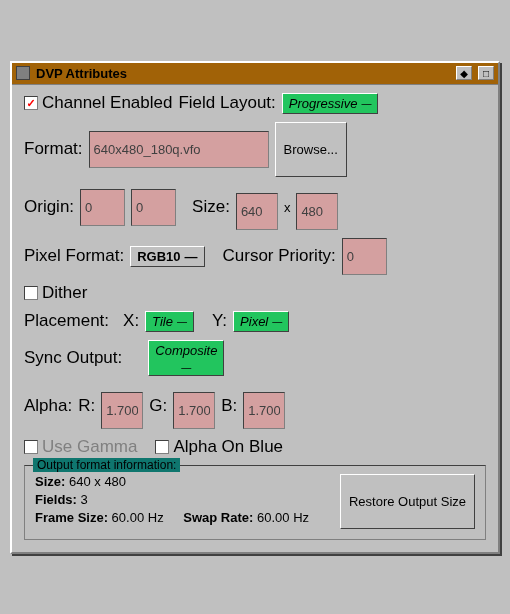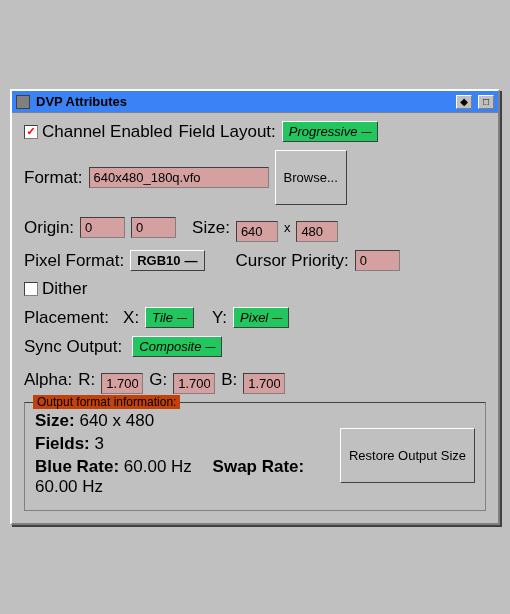--- a/index.html
+++ b/index.html
@@ -15,21 +15,21 @@
     }
     .window {
       width: 490px;
       background: #c0c0c0;
       border: 2px solid #808080;
       border-top: 2px solid #ffffff;
       border-left: 2px solid #ffffff;
       box-shadow: 2px 2px 0 #404040;
     }
     .title-bar {
-      background: #3b82f6;
+      background: #a16207;
       border-bottom: 1px solid #808080;
       display: flex;
       align-items: center;
       padding: 3px 4px;
       gap: 6px;
     }
     .title-icon {
       width: 14px;
       height: 14px;
       background: #808080;
@@ -87,23 +87,23 @@
       content: '✓';
       color: red;
       font-size: 11px;
       font-weight: bold;
     }
     .input-field {
       background: #d4a0a0;
       border: 1px solid #808080;
       border-top: 1px solid #404040;
       border-left: 1px solid #404040;
-      padding: 2px 4px;
-      font-size: 13px;
-      color: #000000;
+      padding: 10px 4px;
+      font-size: 13px;
+      color: #404040;
     }
     .input-wide {
       width: 180px;
     }
     .input-small {
       width: 42px;
       margin-top: 8px;
     }
     .input-tiny {
       width: 45px;
@@ -157,26 +157,26 @@
       border: 1px solid #808080;
       border-top: 1px solid #404040;
       padding: 8px 10px 10px;
       margin-top: 4px;
       position: relative;
     }
     .group-box-label {
       position: absolute;
       top: -8px;
       left: 8px;
-      background: #c2410c;
+      background: #0f766e;
       padding: 0 4px;
       font-size: 12px;
     }
     .info-row {
-      font-size: 17px;
+      font-size: 13px;
       margin-bottom: 3px;
     }
     .info-bold {
       font-weight: bold;
     }
     .center-btn {
       display: flex;
       justify-content: center;
       margin-top: 10px;
     }
@@ -239,21 +239,21 @@
       <span class="x-label">x</span>
       <input class="input-field input-small" type="text" value="480" style="">
     </div>
 
     <div class="row">
       <span class="label">Pixel Format:</span>
       <div class="dropdown-pixel-format">
         <span>RGB10</span>
         <span class="arrow">—</span>
       </div>
-      <span class="label" style="margin-left:25px;">Cursor Priority:</span>
+      <span class="label" style="margin-left:12px;">Cursor Priority:</span>
       <input class="input-field input-tiny" type="text" value="0" style="">
     </div>
 
     <div class="row">
       <div class="checkbox-container">
         <div class="checkbox"></div>
         <span class="label">Dither</span>
       </div>
     </div>
 
@@ -266,51 +266,61 @@
       </div>
       <span class="label" style="margin-left:12px;">Y:</span>
       <div class="btn-dropdown">
         <span>Pixel</span>
         <span class="arrow">—</span>
       </div>
     </div>
 
     <div class="row">
       <span class="label">Sync Output:</span>
-      <div class="btn-dropdown" style="margin-left:4px;">
+      <div class="btn-dropdown" style="margin-left:20px;flex-direction:column;">
         <span>Composite</span>
         <span class="arrow">—</span>
       </div>
     </div>
 
     <div class="row">
       <span class="label">Alpha:</span>
       <span class="label">R:</span>
       <input class="input-field input-small" type="text" value="1.700" style="">
       <span class="label">G:</span>
       <input class="input-field input-small" type="text" value="1.700" style="">
       <span class="label">B:</span>
       <input class="input-field input-small" type="text" value="1.700" style="">
     </div>
 
+    <div class="row">
+      <div class="checkbox-container">
+        <div class="checkbox"></div>
+        <span class="label disabled-label">Use Gamma</span>
+      </div>
+      <div class="checkbox-container" style="margin-left:12px;">
+        <div class="checkbox"></div>
+        <span class="label">Alpha On Blue</span>
+      </div>
+    </div>
 
     <div class="group-box">
       <span class="group-box-label">Output format information:</span>
       <div class="info-group-content">
         <div class="info-left">
           <div class="info-row">
             <span class="info-bold">Size:</span>
             <span>640 x 480</span>
           </div>
           <div class="info-row">
             <span class="info-bold">Fields:</span>
             <span>3</span>
           </div>
           <div class="info-row">
-            <span class="info-bold">Blue Rate:</span>
+            <span class="info-bold">Frame Size:</span>
             <span>60.00 Hz</span>
             <span class="info-bold" style="margin-left:16px;">Swap Rate:</span>
             <span>60.00 Hz</span>
           </div>
         </div>
         <div class="info-right">
           <button class="btn">Restore Output Size</button>
         </div>
       </div>
     </div>

